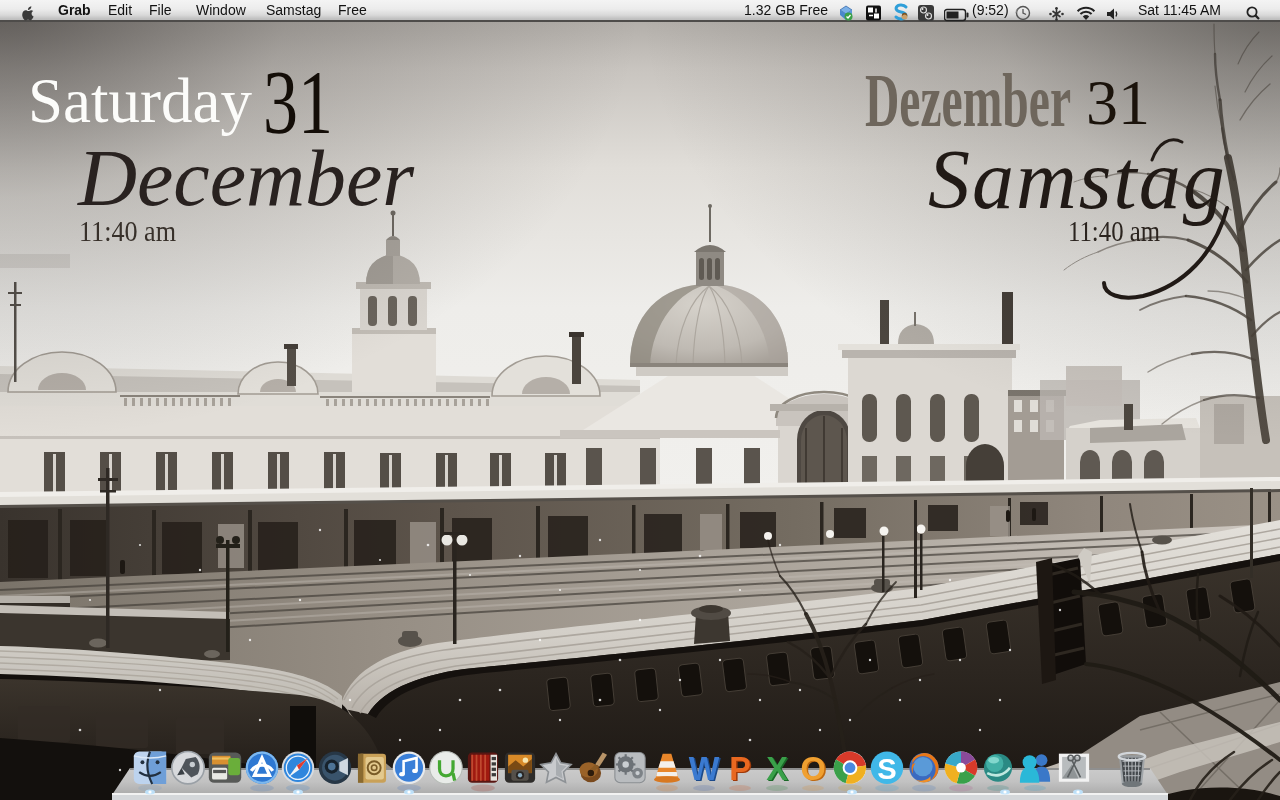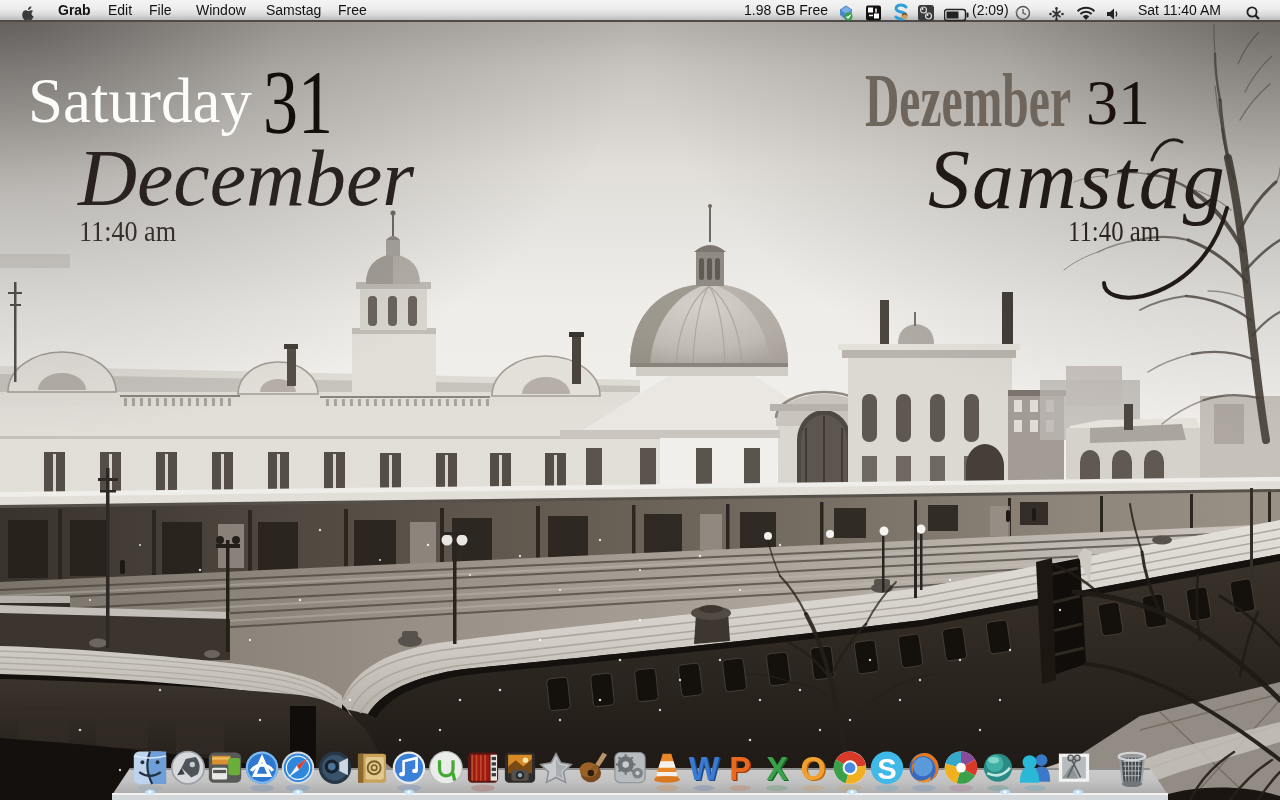--- a/index.html
+++ b/index.html
@@ -836,21 +836,21 @@
 <div id="menubar">
 <svg class="mi" style="left:20px;top:3px" width="16" height="16" viewBox="0 0 16 16">
         <path d="M11.3,1.2 C10.4,1.3 9.4,1.8 8.8,2.5 C8.3,3.1 7.8,4.1 8,5 C9,5.1 9.9,4.5 10.5,3.8 C11.1,3.1 11.5,2.1 11.3,1.2 Z M11.2,5.2 C9.9,5.2 9.4,6 8.5,6 C7.6,6 6.8,5.25 5.7,5.25 C4.3,5.25 2.2,6.6 2.2,9.8 C2.2,12.7 4.3,15.4 5.6,15.4 C6.5,15.4 6.9,14.8 8,14.8 C9.1,14.8 9.4,15.4 10.4,15.4 C11.5,15.4 13.1,13.2 13.6,11.5 C12.2,11 11.6,9.8 11.6,8.7 C11.6,7.5 12.3,6.6 13.2,6.1 C12.7,5.5 11.9,5.2 11.2,5.2 Z" fill="#3a3a3a"></path>
       </svg>
 <span class="mi" style="left:58px;font-weight:bold">Grab</span>
 <span class="mi" style="left:108px">Edit</span>
 <span class="mi" style="left:149px">File</span>
 <span class="mi" style="left:196px">Window</span>
 <span class="mi" style="left:266px">Samstag</span>
 <span class="mi" style="left:338px">Free</span>
-<span class="mi" style="left:744px">1.98 GB Free</span>
+<span class="mi" style="left:744px">1.32 GB Free</span>
 <svg class="mi" style="left:838px;top:3px" width="16" height="16" viewBox="0 0 16 16">
         <path d="M8,1 L14,5 L8,9 L2,5 Z" fill="#7ab0e8" stroke="#3a6aaa" stroke-width="0.8"></path>
         <path d="M2,5 L8,9 L8,15 L2,10 Z" fill="#4a88cc"></path>
         <path d="M14,5 L8,9 L8,15 L14,10 Z" fill="#5a98dc"></path>
         <circle cx="10.5" cy="11.5" r="4" fill="#3aa048"></circle>
         <path d="M8.5,11.5 L10,13 L12.5,10" stroke="#fff" stroke-width="1.3" fill="none"></path>
       </svg>
 <svg class="mi" style="left:866px;top:3px" width="15" height="15" viewBox="0 0 15 15">
         <rect x="0" y="0" width="15" height="15" rx="2" fill="#111"></rect>
         <rect x="2" y="2" width="5" height="5" fill="#fff"></rect>
@@ -867,21 +867,21 @@
         <circle cx="5.5" cy="5" r="3" fill="none" stroke="#ddd" stroke-width="1.2"></circle>
         <circle cx="4.5" cy="4" r="1" fill="#eee"></circle>
         <circle cx="10.5" cy="11" r="3" fill="none" stroke="#ddd" stroke-width="1.2"></circle>
         <circle cx="9.5" cy="10" r="1" fill="#eee"></circle>
       </svg>
 <svg class="mi" style="left:944px;top:5px" width="25" height="12" viewBox="0 0 25 12">
         <rect x="0.5" y="0.5" width="21" height="11" rx="2.5" fill="none" stroke="#222" stroke-width="1.4"></rect>
         <rect x="2.5" y="2.5" width="12" height="7" fill="#222"></rect>
         <rect x="22.5" y="3.5" width="2" height="5" rx="1" fill="#222"></rect>
       </svg>
-<span class="mi" style="left:972px">(2:09)</span>
+<span class="mi" style="left:972px">(9:52)</span>
 <svg class="mi" style="left:1015px;top:3px" width="16" height="16" viewBox="0 0 16 16">
         <circle cx="8" cy="8" r="6.5" fill="none" stroke="#555" stroke-width="1.4"></circle>
         <path d="M8,4 L8,8 L11,9.5" stroke="#555" stroke-width="1.3" fill="none"></path>
         <path d="M1,8 a7,7 0 0 1 2,-5" stroke="#888" stroke-width="1" fill="none"></path>
       </svg>
 <svg class="mi" style="left:1049px;top:4px" width="15" height="14" viewBox="0 0 15 14">
         <path d="M7.5,1 L7.5,13 M3.5,4 L11.5,10 M11.5,4 L3.5,10" stroke="#333" stroke-width="1.6"></path>
         <circle cx="1.5" cy="7" r="1.3" fill="#333"></circle>
         <circle cx="13.5" cy="7" r="1.3" fill="#333"></circle>
         <circle cx="7.5" cy="1.3" r="1.3" fill="#333"></circle>
@@ -889,19 +889,19 @@
       </svg>
 <svg class="mi" style="left:1076px;top:4px" width="20" height="14" viewBox="0 0 20 14">
         <path d="M10,13 L6.8,9.4 A5,5 0 0 1 13.2,9.4 Z" fill="#222"></path>
         <path d="M4.4,7 A8,8 0 0 1 15.6,7" stroke="#222" stroke-width="2" fill="none"></path>
         <path d="M1.6,4.2 A12,12 0 0 1 18.4,4.2" stroke="#222" stroke-width="2" fill="none"></path>
       </svg>
 <svg class="mi" style="left:1106px;top:4px" width="15" height="14" viewBox="0 0 15 14">
         <path d="M1,5 L4,5 L8,1.5 L8,12.5 L4,9 L1,9 Z" fill="#222"></path>
         <path d="M10,4.5 A4,4.5 0 0 1 10,9.5" stroke="#222" stroke-width="1.4" fill="none"></path>
       </svg>
-<span class="mi" style="left:1138px">Sat 11:40 AM</span>
+<span class="mi" style="left:1138px">Sat 11:45 AM</span>
 <svg class="mi" style="left:1245px;top:3px" width="16" height="16" viewBox="0 0 16 16">
         <circle cx="7" cy="7" r="4.6" fill="none" stroke="#222" stroke-width="1.8"></circle>
         <line x1="10.4" y1="10.4" x2="14" y2="14" stroke="#222" stroke-width="2.2"></line>
       </svg>
 </div>
 </div>
 
 </body></html>

